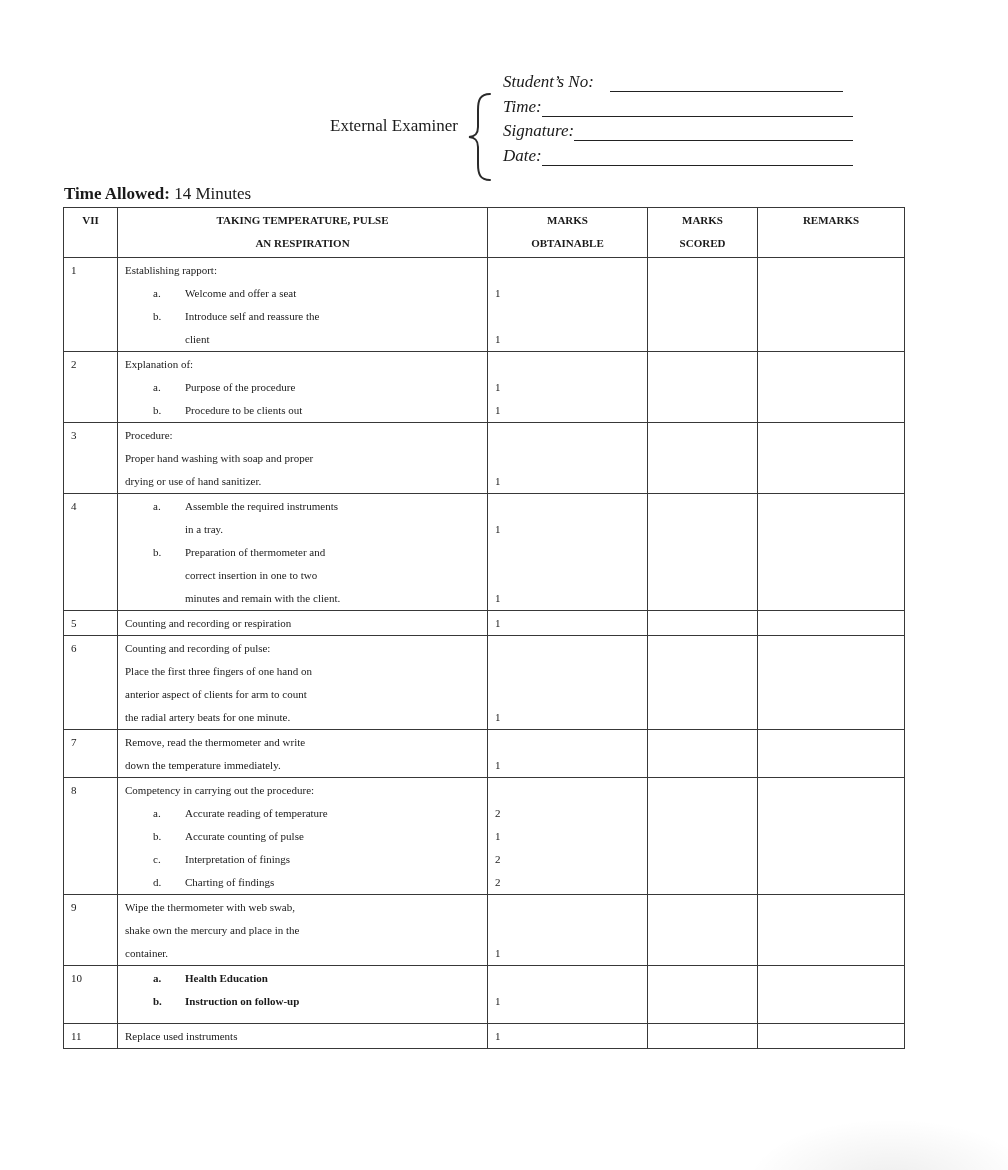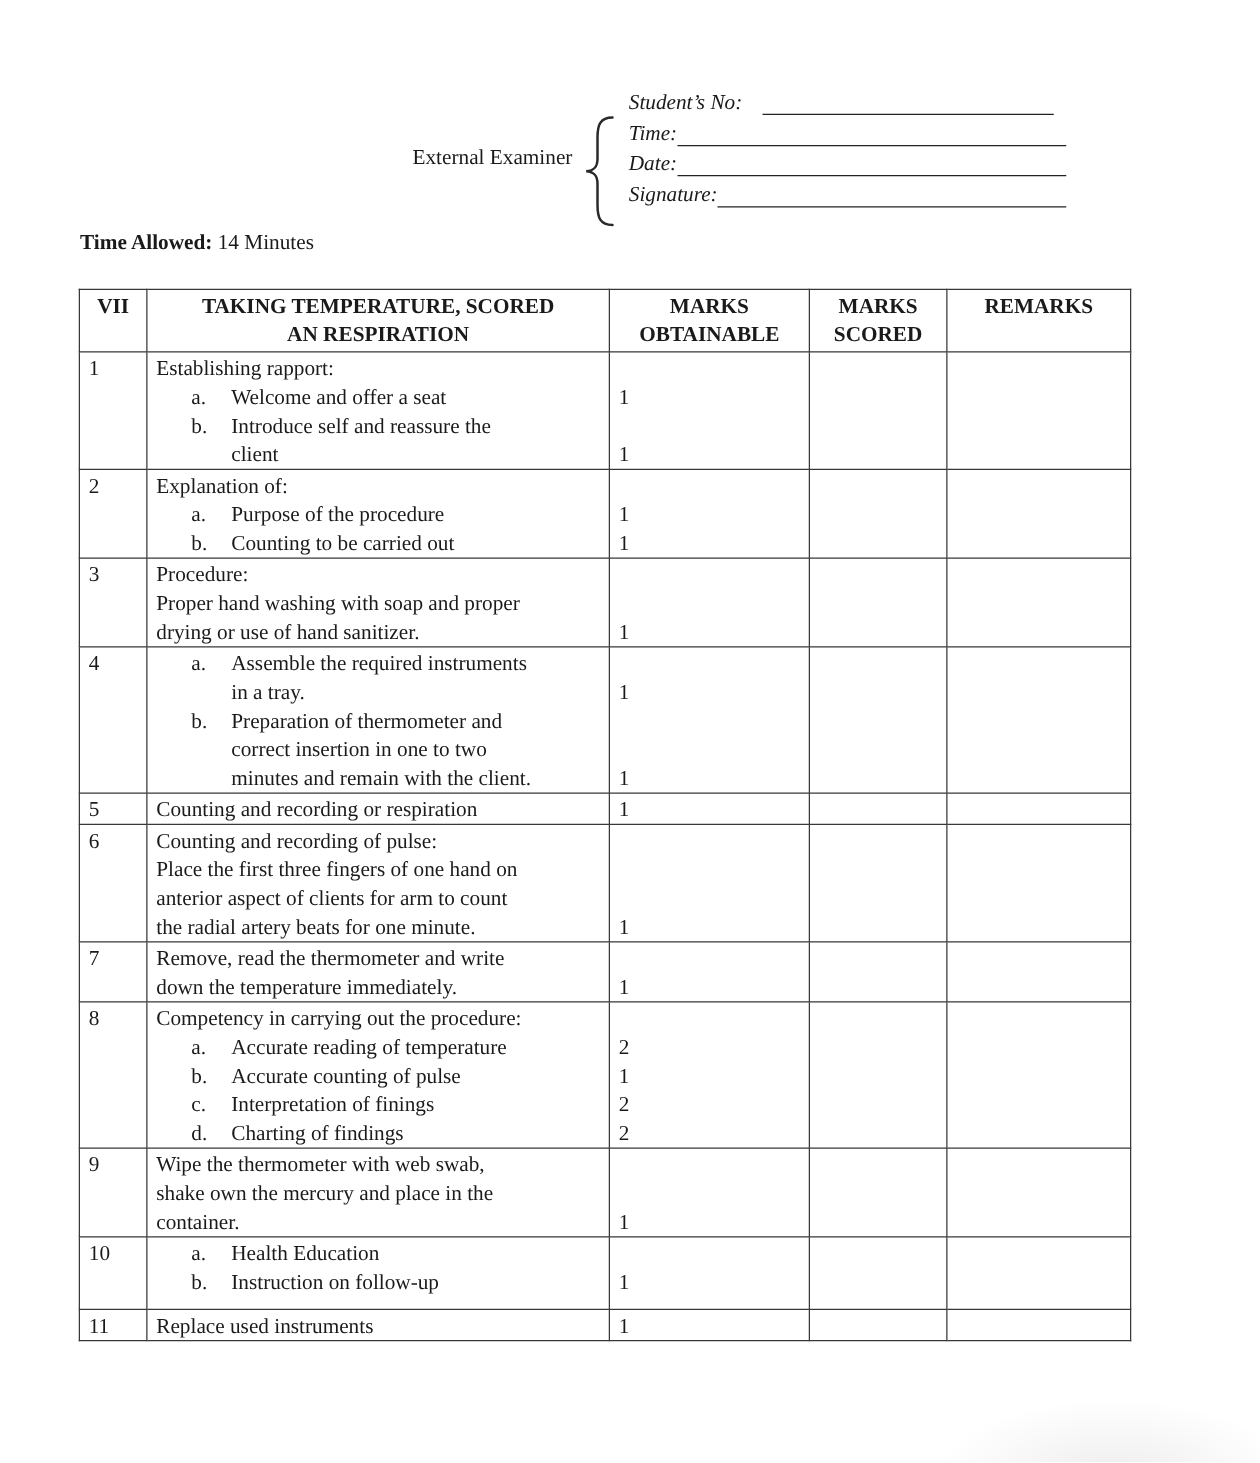--- a/index.html
+++ b/index.html
@@ -40,23 +40,22 @@
   .time-allowed{
     position:absolute;left:64px;top:184px;
   }
   .bold{font-weight:bold;text-align:right;}
   
   table.criteria{
     position:absolute;left:63px;top:207px;
     width:841px;
     border-collapse:collapse;
     table-layout:fixed;
-    font-size:17px;
+    font-size:11px;
     line-height:23px;
-    margin-top:24px;
   }
   table.criteria th, table.criteria td{
     border:1px solid #383838;
     vertical-align:top;
     padding:1px 3px 0 7px;
   }
   table.criteria th{
     font-weight:bold;text-align:center;
     padding:1px 2px 2px 2px;
   }
@@ -88,25 +87,25 @@
   <div class="fields">
     <div class="field-row">
       <span class="field-label">Student’s No: </span>
       <span class="rule gapped"></span>
     </div>
     <div class="field-row">
       <span class="field-label">Time:</span>
       <span class="rule"></span>
     </div>
     <div class="field-row">
-      <span class="field-label">Date:</span>
+      <span class="field-label">Signature:</span>
       <span class="rule"></span>
     </div>
     <div class="field-row">
-      <span class="field-label">Signature:</span>
+      <span class="field-label">Date:</span>
       <span class="rule"></span>
     </div>
   </div>
 
   <div class="time-allowed">
     <span class="bold">Time Allowed:</span>
     <span>14 Minutes</span>
   </div>
 
   <table class="criteria">
@@ -116,21 +115,21 @@
         <col style="width:160px">
         <col style="width:110px">
         <col style="width:147px">
     </colgroup>
     <thead>
       <tr>
         <th>
           <div>VII</div>
         </th>
         <th>
-          <div>TAKING TEMPERATURE, SCORED</div>
+          <div>TAKING TEMPERATURE, PULSE</div>
           <div>AN RESPIRATION</div>
         </th>
         <th>
           <div>MARKS</div>
           <div>OBTAINABLE</div>
         </th>
         <th>
           <div>MARKS</div>
           <div>SCORED</div>
         </th>
@@ -155,21 +154,21 @@
             <div class="line">1</div>
           </td>
           <td></td>
           <td></td>
         </tr>
         <tr>
           <td class="col-no">2</td>
           <td class="col-desc">
             <div class="line">Explanation of:</div>
             <div class="line item"><span class="marker">a.</span><span>Purpose of the procedure</span></div>
-            <div class="line item"><span class="marker">b.</span><span>Counting to be carried out</span></div>
+            <div class="line item"><span class="marker">b.</span><span>Procedure to be clients out</span></div>
           </td>
           <td class="col-marks">
             <div class="line"></div>
             <div class="line">1</div>
             <div class="line">1</div>
           </td>
           <td></td>
           <td></td>
         </tr>
         <tr>
@@ -276,21 +275,21 @@
           <td class="col-marks">
             <div class="line"></div>
             <div class="line"></div>
             <div class="line">1</div>
           </td>
           <td></td>
           <td></td>
         </tr>
         <tr>
           <td class="col-no">10</td>
-          <td class="col-desc" style="padding-bottom: 10px;">
+          <td class="col-desc" style="padding-bottom: 10px; font-weight: bold;">
             <div class="line item"><span class="marker">a.</span><span>Health Education</span></div>
             <div class="line item"><span class="marker">b.</span><span>Instruction on follow-up</span></div>
           </td>
           <td class="col-marks">
             <div class="line"></div>
             <div class="line">1</div>
           </td>
           <td></td>
           <td></td>
         </tr>

